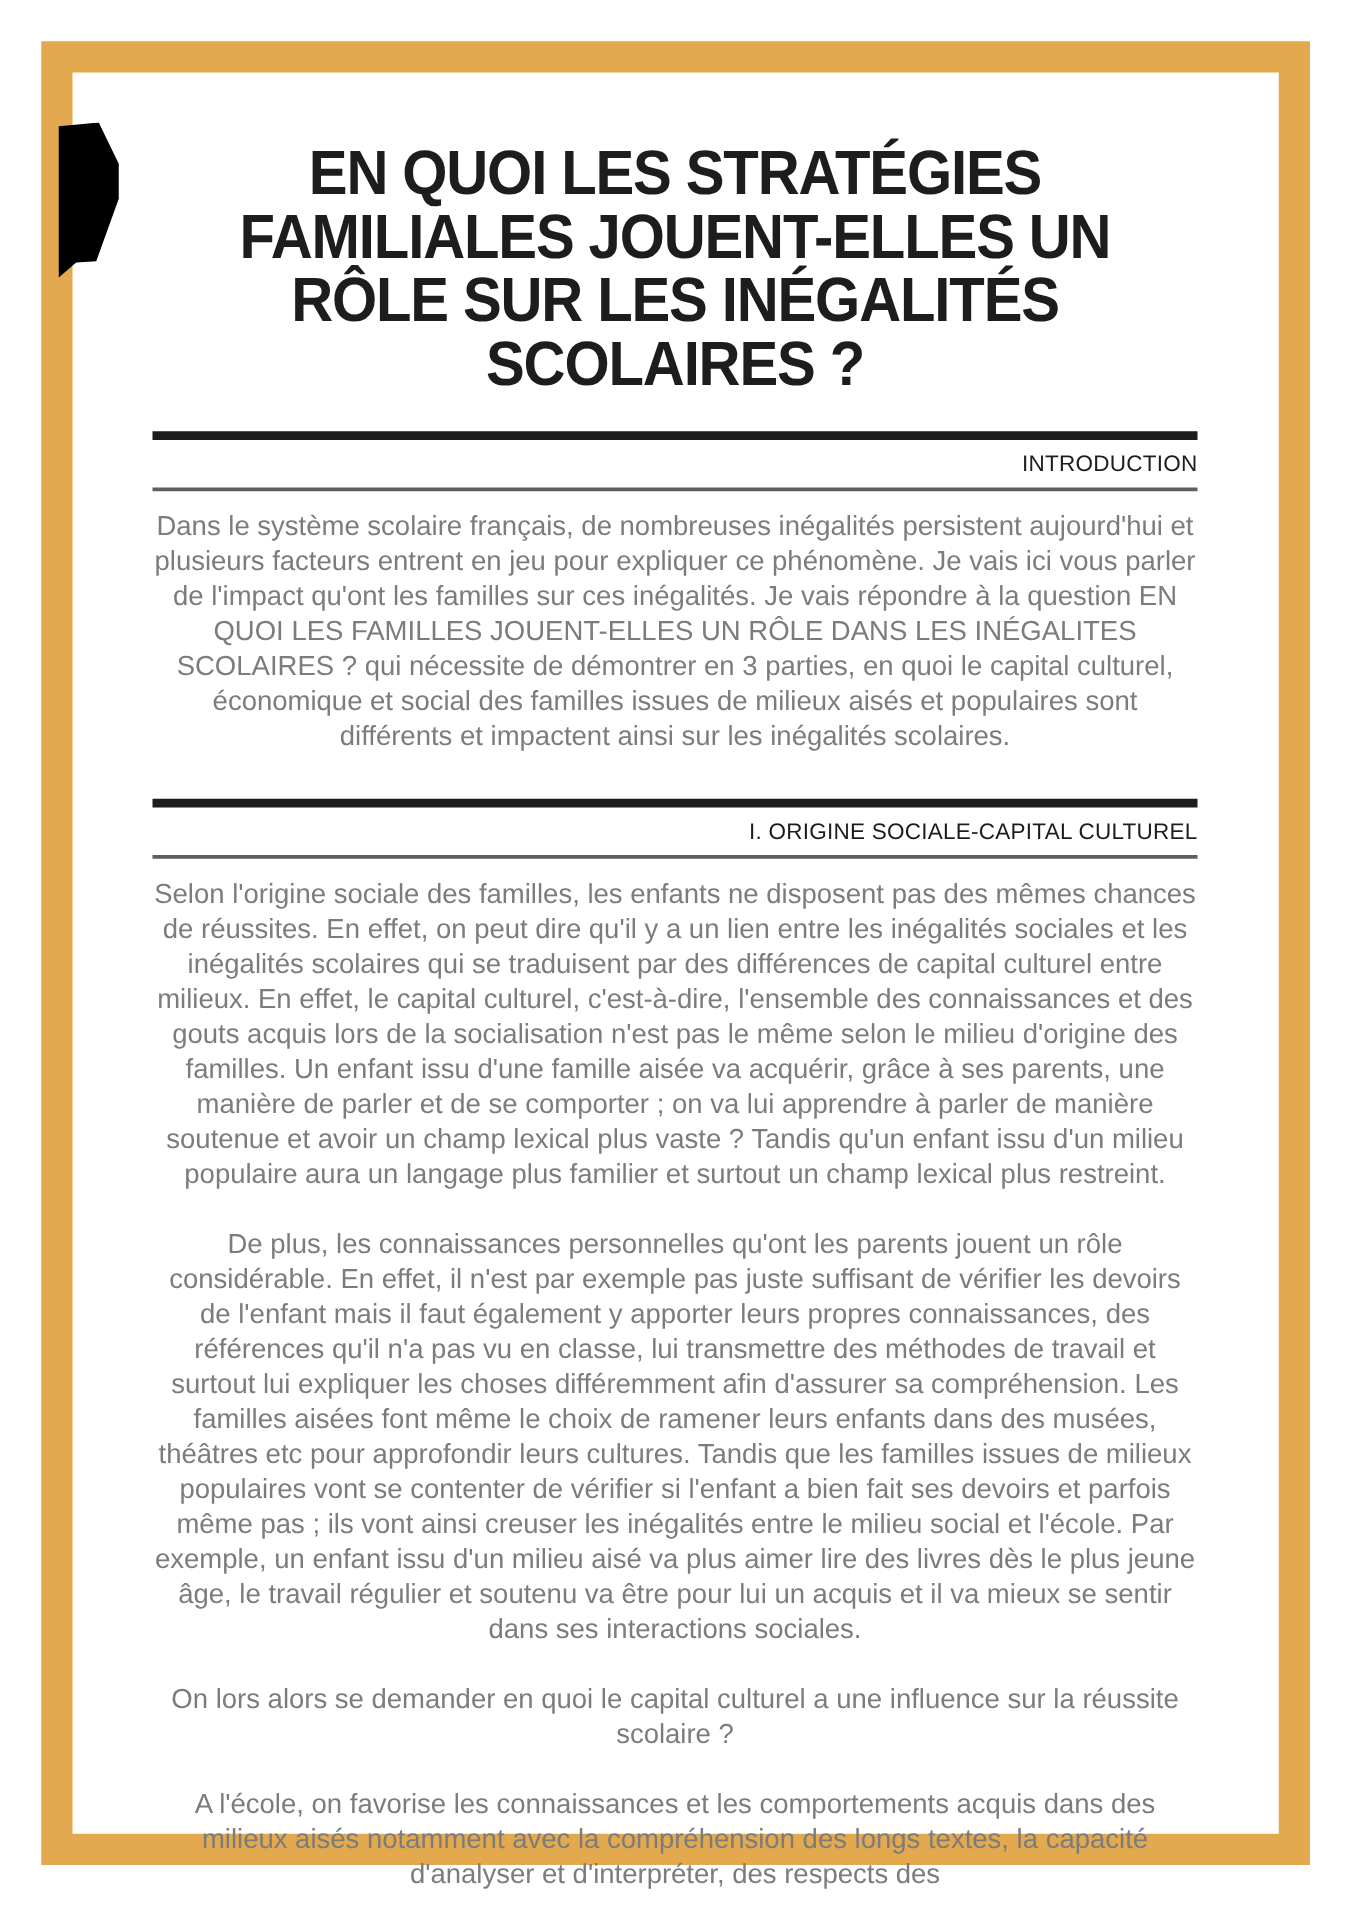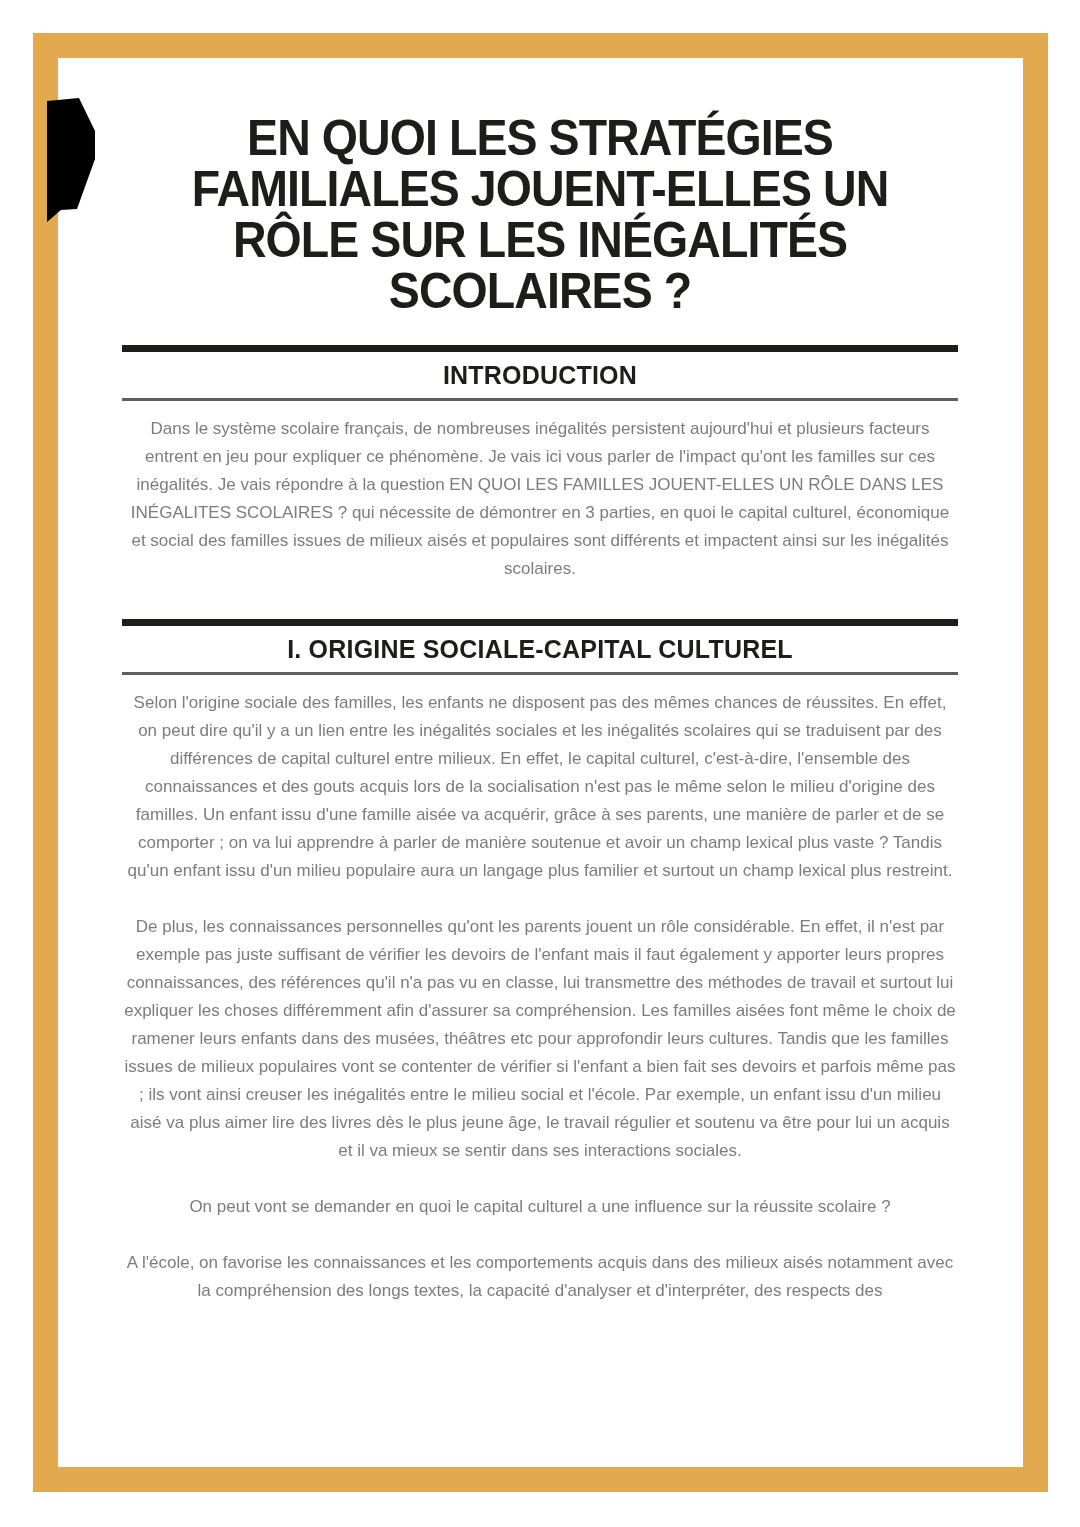--- a/index.html
+++ b/index.html
@@ -57,32 +57,32 @@
   }
   .doc-title .tline { display: block; }
   .section { margin-top: 28px; }
   .section + .section { margin-top: 36px; }
   .rule-thick {
     height: 7px;
     background: var(--rule-thick-color);
   }
   .section-heading {
     margin: 9px 0 8px;
-    font-size: 25px;
-    font-weight: bold;
+    font-size: 18px;
+    font-weight: normal;
     color: var(--heading-color);
     letter-spacing: 0.2px;
-    text-align: center;
+    text-align: right;
   }
   .rule-thin {
     height: 3px;
     background: var(--rule-thin-color);
   }
   .section p {
-    font-size: 17px;
+    font-size: 22px;
     line-height: 28px;
     color: var(--body-text-color);
     text-align: center;
     margin: 14px 0 28px;
   }
   .section p:last-child { margin-bottom: 0; }
 </style>
 </head>
 <body>
 
@@ -107,17 +107,17 @@
     <div class="rule-thin"></div>
     <p>Dans le système scolaire français, de nombreuses inégalités persistent aujourd'hui et plusieurs facteurs entrent en jeu pour expliquer ce phénomène. Je vais ici vous parler de l'impact qu'ont les familles sur ces inégalités. Je vais répondre à la question EN QUOI LES FAMILLES JOUENT-ELLES UN RÔLE DANS LES INÉGALITES SCOLAIRES ? qui nécessite de démontrer en 3 parties, en quoi le capital culturel, économique et social des familles issues de milieux aisés et populaires sont différents et impactent ainsi sur les inégalités scolaires.</p>
   </div>
 
   <div class="section">
     <div class="rule-thick"></div>
     <h2 class="section-heading">I. ORIGINE SOCIALE-CAPITAL CULTUREL</h2>
     <div class="rule-thin"></div>
     <p>Selon l'origine sociale des familles, les enfants ne disposent pas des mêmes chances de réussites. En effet, on peut dire qu'il y a un lien entre les inégalités sociales et les inégalités scolaires qui se traduisent par des différences de capital culturel entre milieux. En effet, le capital culturel, c'est-à-dire, l'ensemble des connaissances et des gouts acquis lors de la socialisation n'est pas le même selon le milieu d'origine des familles. Un enfant issu d'une famille aisée va acquérir, grâce à ses parents, une manière de parler et de se comporter ; on va lui apprendre à parler de manière soutenue et avoir un champ lexical plus vaste ? Tandis qu'un enfant issu d'un milieu populaire aura un langage plus familier et surtout un champ lexical plus restreint.</p>
     <p>De plus, les connaissances personnelles qu'ont les parents jouent un rôle considérable. En effet, il n'est par exemple pas juste suffisant de vérifier les devoirs de l'enfant mais il faut également y apporter leurs propres connaissances, des références qu'il n'a pas vu en classe, lui transmettre des méthodes de travail et surtout lui expliquer les choses différemment afin d'assurer sa compréhension. Les familles aisées font même le choix de ramener leurs enfants dans des musées, théâtres etc pour approfondir leurs cultures. Tandis que les familles issues de milieux populaires vont se contenter de vérifier si l'enfant a bien fait ses devoirs et parfois même pas ; ils vont ainsi creuser les inégalités entre le milieu social et l'école. Par exemple, un enfant issu d'un milieu aisé va plus aimer lire des livres dès le plus jeune âge, le travail régulier et soutenu va être pour lui un acquis et il va mieux se sentir dans ses interactions sociales.</p>
-    <p>On peut vont se demander en quoi le capital culturel a une influence sur la réussite scolaire ?</p>
+    <p>On lors alors se demander en quoi le capital culturel a une influence sur la réussite scolaire ?</p>
     <p>A l'école, on favorise les connaissances et les comportements acquis dans des milieux aisés notamment avec la compréhension des longs textes, la capacité d'analyser et d'interpréter, des respects des</p>
   </div>
 
 </div>
 
 </body></html>

